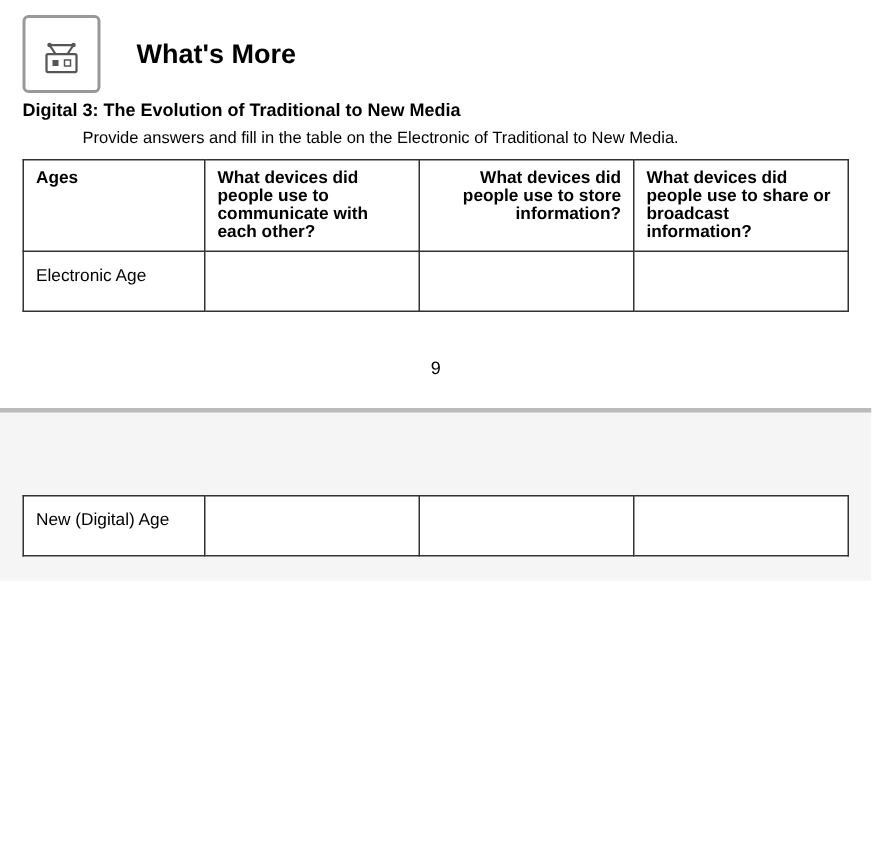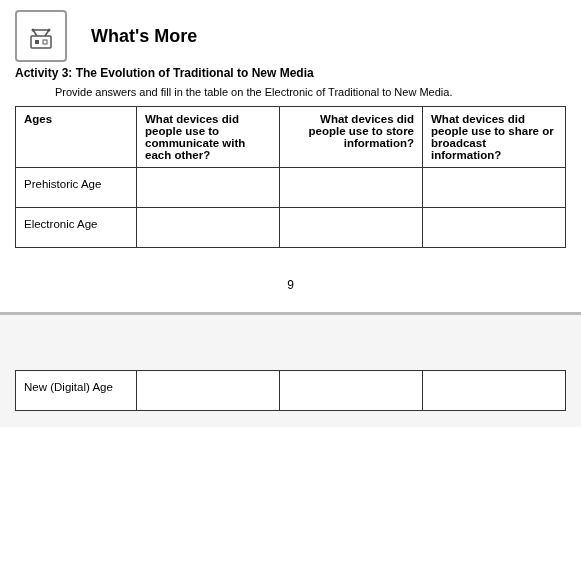--- a/index.html
+++ b/index.html
@@ -151,41 +151,35 @@
           <line x1="22" y1="18" x2="26" y2="12" stroke="#555" stroke-width="1.5"></line>
           <line x1="10" y1="12" x2="26" y2="12" stroke="#555" stroke-width="1.5"></line>
           <circle cx="10" cy="12" r="1.5" fill="#555"></circle>
           <circle cx="26" cy="12" r="1.5" fill="#555"></circle>
         </svg>
       </div>
     </div>
     <span class="page-title">What's More</span>
   </div>
 
-  <div class="activity-title">Activity 3: The Evolution of Traditional to New Media</div>
+  <div class="activity-title">Digital 3: The Evolution of Traditional to New Media</div>
 
   <div class="instruction">Provide answers and fill in the table on the Electronic of Traditional to New Media.</div>
 
   <div class="table-container">
     <table>
       <thead>
         <tr>
           <th class="col-ages">Ages</th>
           <th class="col-communicate">What devices did people use to communicate with each other?</th>
           <th class="col-store">What devices did people use to store information?</th>
           <th class="col-share">What devices did people use to share or broadcast information?</th>
         </tr>
       </thead>
       <tbody>
-        <tr>
-          <td class="age-cell">Prehistoric Age</td>
-          <td class="empty-cell"></td>
-          <td class="empty-cell"></td>
-          <td class="empty-cell"></td>
-        </tr>
         <tr>
           <td class="age-cell">Electronic Age</td>
           <td class="empty-cell"></td>
           <td class="empty-cell"></td>
           <td class="empty-cell"></td>
         </tr>
       </tbody>
     </table>
   </div>
 

